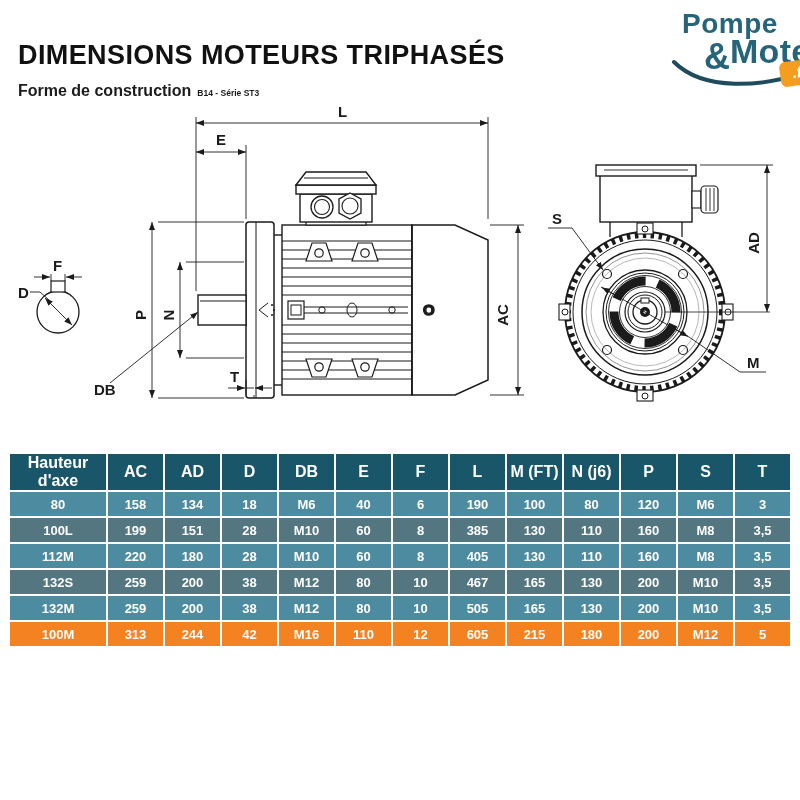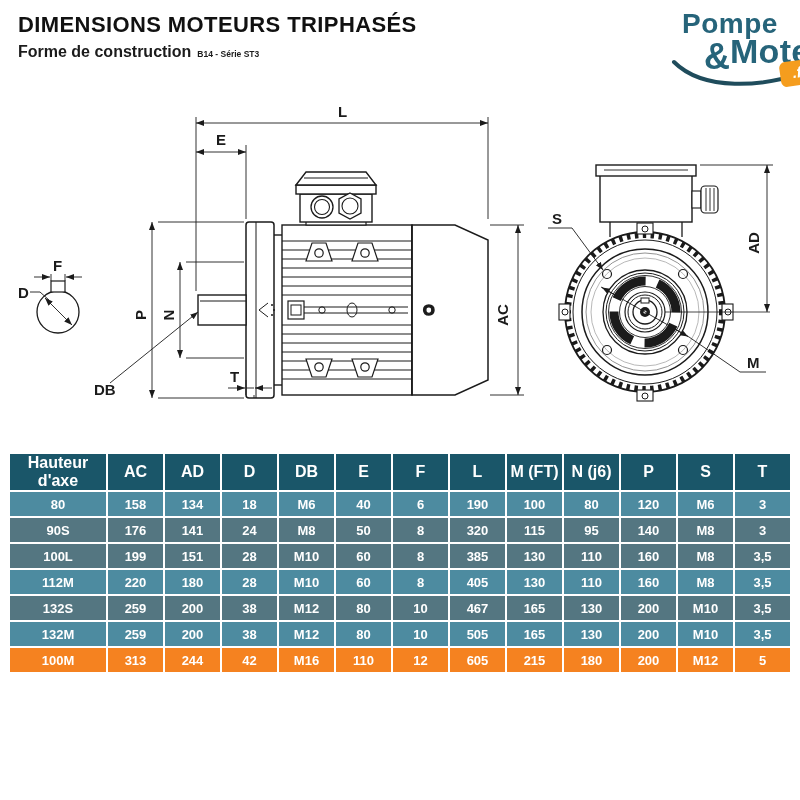--- a/index.html
+++ b/index.html
@@ -6,22 +6,22 @@
     --header-bg:#1a5669; --row-light:#4d8ba0; --row-dark:#547681;
     --row-highlight:#f58220; --logo-teal:#26647a; --badge-orange:#f59d1e;
   }
   *{margin:0;padding:0;box-sizing:border-box;}
   html,body{background:#fff;}
   body{font-family:"Liberation Sans",sans-serif;width:800px;height:800px;position:relative;overflow:hidden;}
   .canvas{position:absolute;inset:0;width:800px;height:800px;background:#fff;}
 
   
   .titleblock{position:absolute;left:18px;top:12px;color:#151515;}
-  .titleblock h1{font-size:22px;font-weight:800;letter-spacing:.4px;color:#111;}
-  .subrow{display:flex;align-items:baseline;margin-top:5px;}
+  .titleblock h1{font-size:27px;font-weight:800;letter-spacing:.4px;color:#111;margin-top:28px;}
+  .subrow{display:flex;align-items:baseline;margin-top:11px;}
   .subrow .sub{font-size:16px;font-weight:600;color:#1b1b1b;}
   .subrow .note{font-size:8.5px;font-weight:700;margin-left:6px;color:#1b1b1b;}
 
   
   .logo{position:absolute;left:660px;top:6px;width:165px;height:84px;}
   .logo .w1{position:absolute;left:22px;top:2px;font-size:28px;font-weight:800;color:var(--logo-teal);letter-spacing:.5px;}
   .logo .l2{position:absolute;left:44px;top:26px;white-space:nowrap;}
   .logo .amp{font-size:36px;font-weight:800;color:var(--logo-teal);vertical-align:-6px;}
   .logo .w2{font-size:34px;font-weight:800;color:var(--logo-teal);letter-spacing:.3px;}
   .logo svg{position:absolute;left:0;top:0;}
@@ -302,35 +302,20 @@
           <td>40</td>
           <td>6</td>
           <td>190</td>
           <td>100</td>
           <td>80</td>
           <td>120</td>
           <td>M6</td>
           <td>3</td>
         </tr>
         <tr class="dark">
-          <td>90S</td>
-          <td>176</td>
-          <td>141</td>
-          <td>24</td>
-          <td>M8</td>
-          <td>50</td>
-          <td>8</td>
-          <td>320</td>
-          <td>115</td>
-          <td>95</td>
-          <td>140</td>
-          <td>M8</td>
-          <td>3</td>
-        </tr>
-        <tr class="dark">
           <td>100L</td>
           <td>199</td>
           <td>151</td>
           <td>28</td>
           <td>M10</td>
           <td>60</td>
           <td>8</td>
           <td>385</td>
           <td>130</td>
           <td>110</td>

